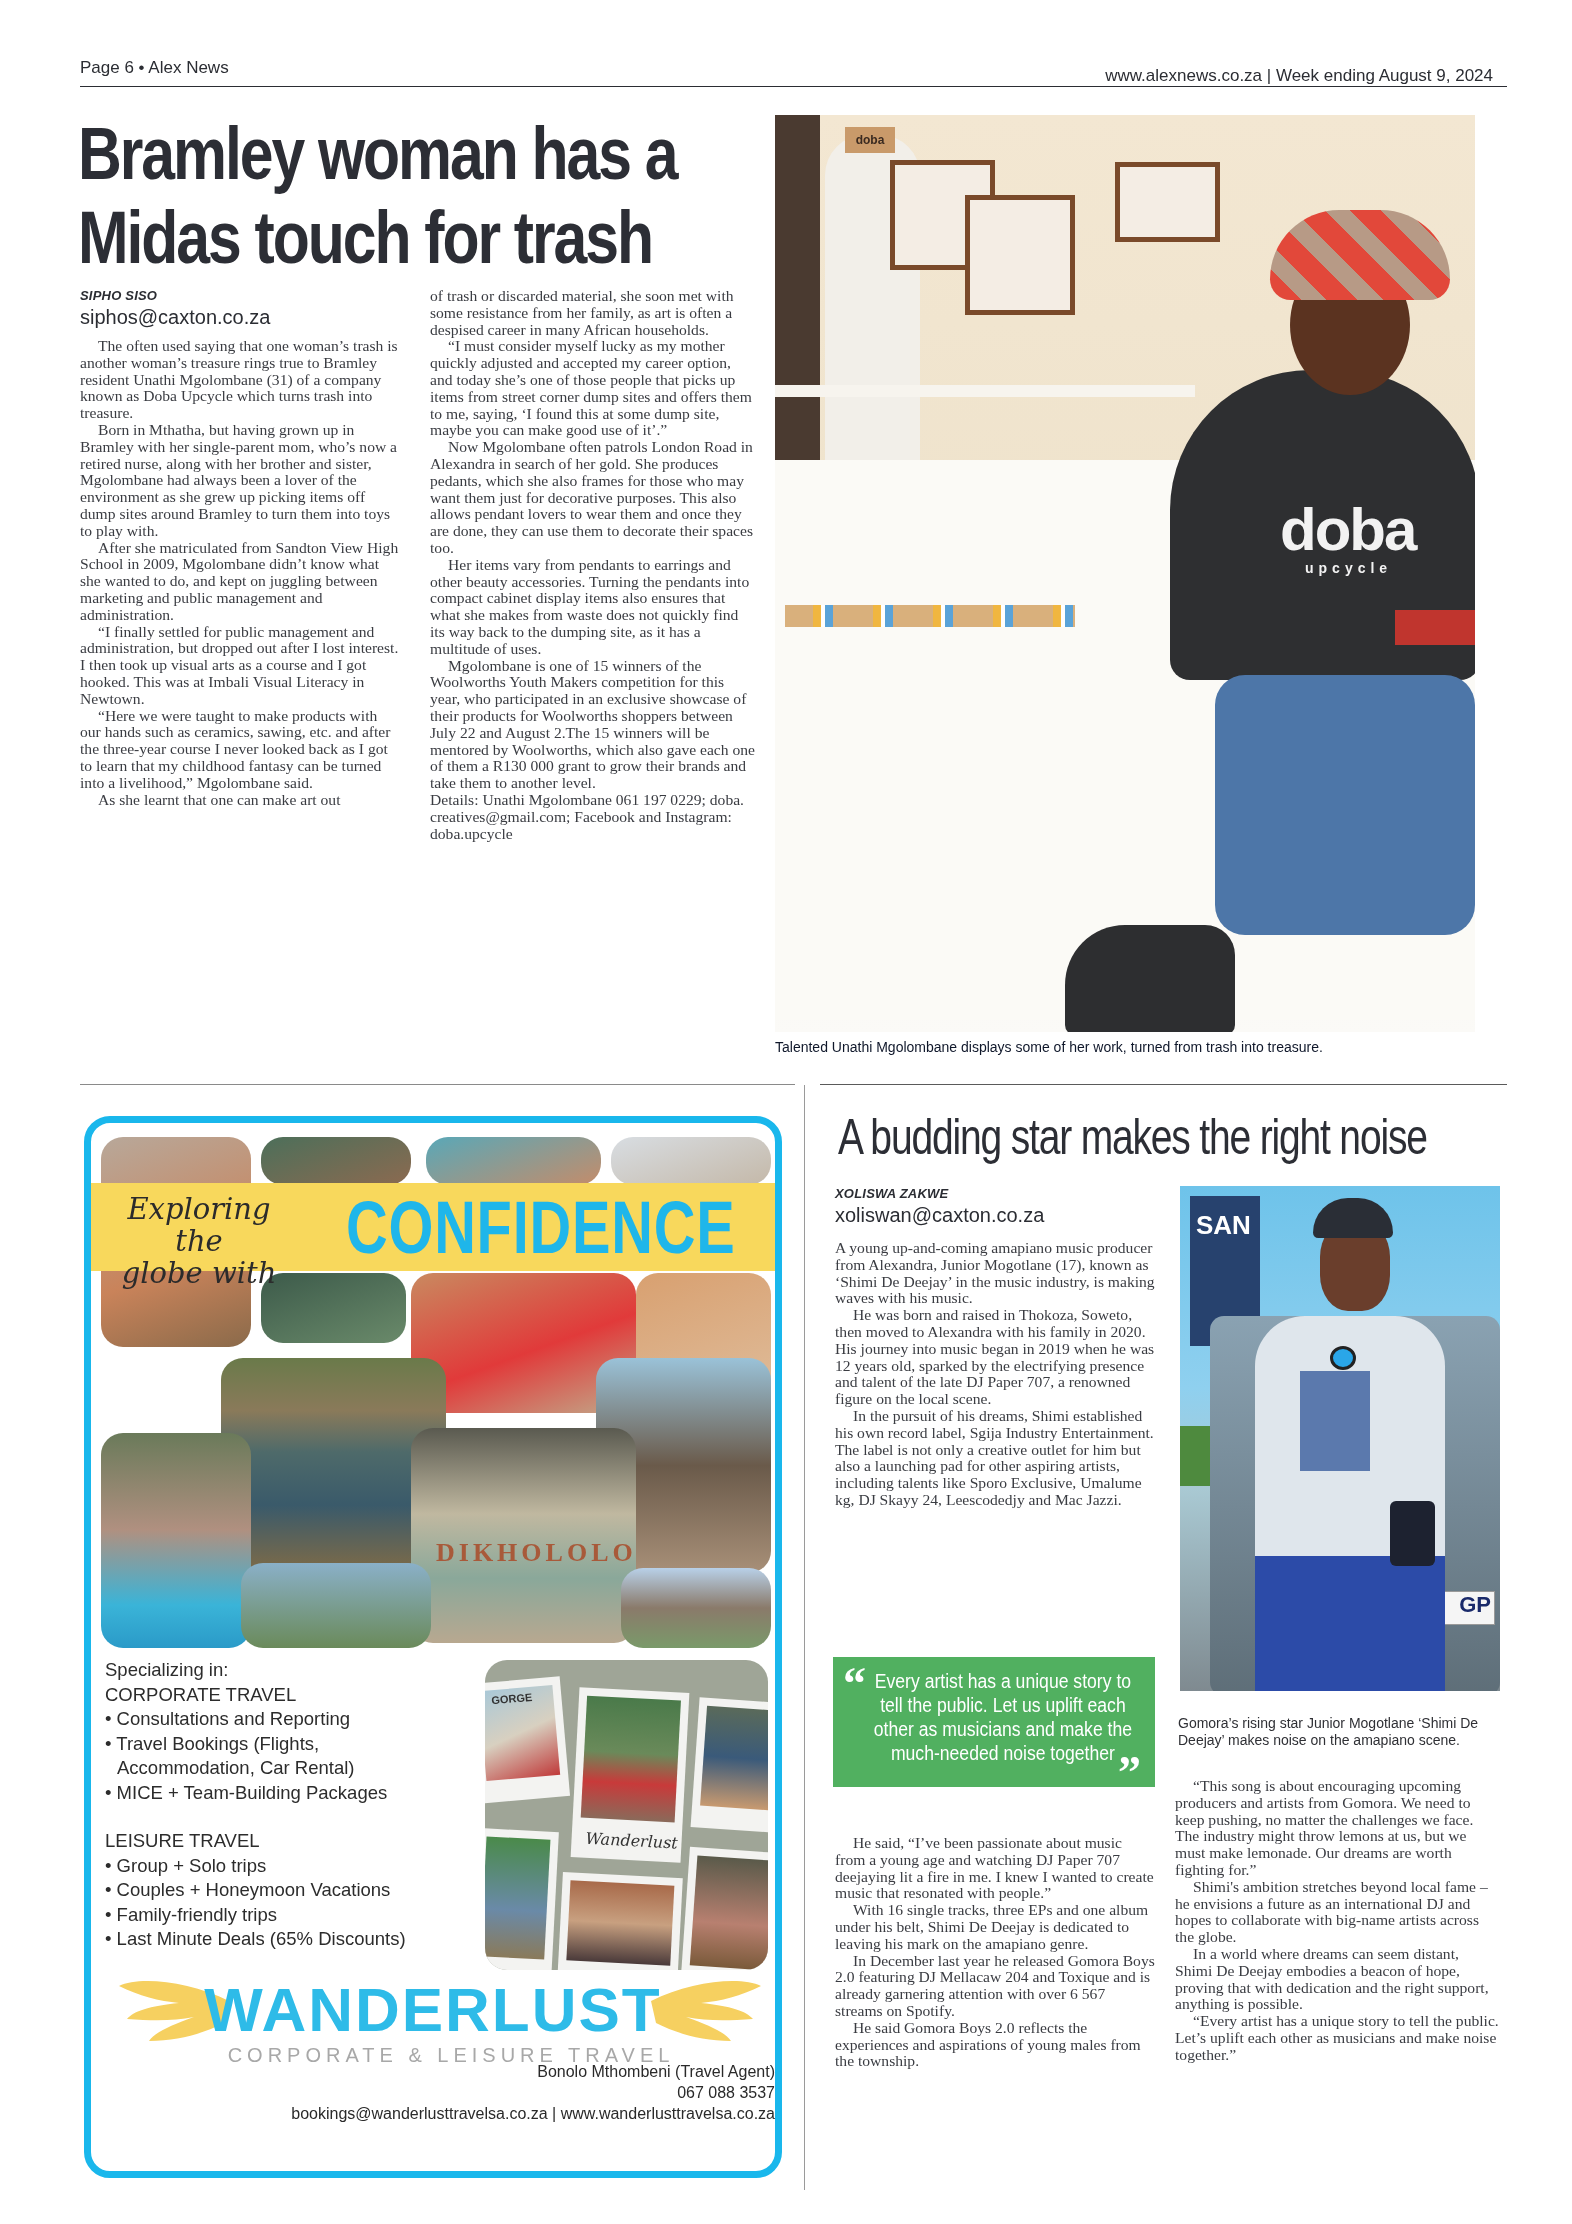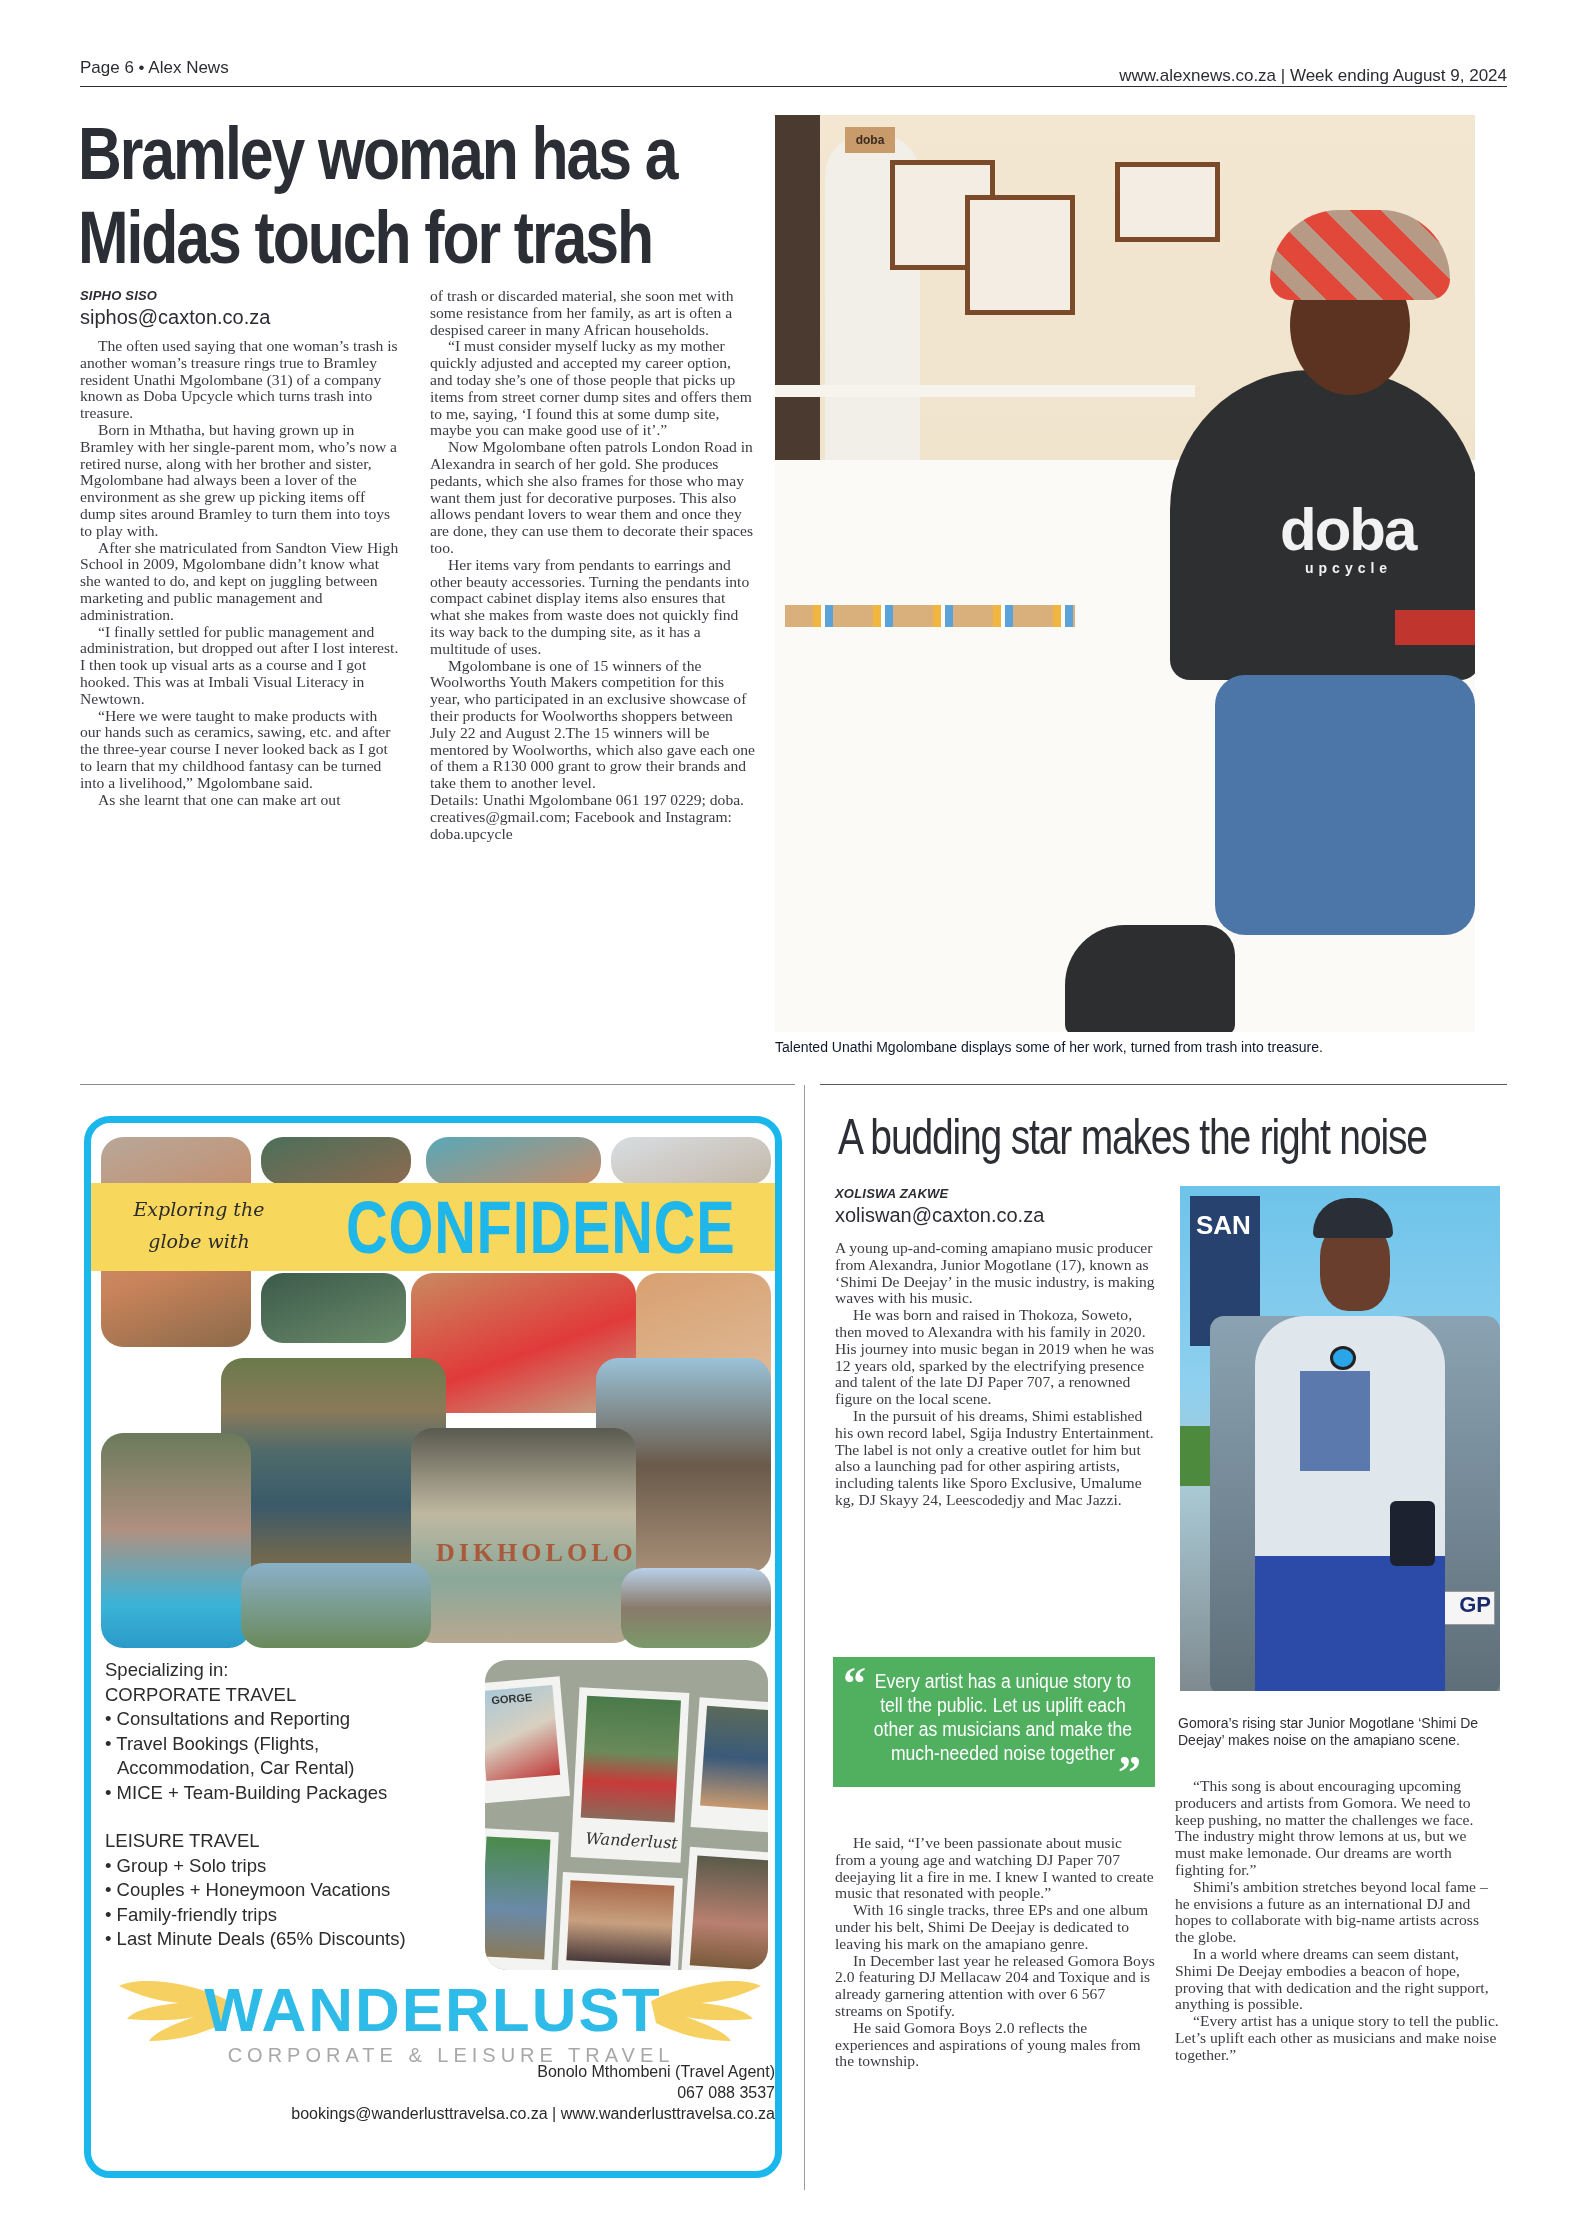--- a/index.html
+++ b/index.html
@@ -3,21 +3,21 @@
 <meta charset="utf-8">
 <style>
   html, body { margin: 0; padding: 0; background: #ffffff; }
   body { width: 1572px; height: 2224px; position: relative; overflow: hidden; color: #2b2d33; }
   .abs { position: absolute; }
   .sans { font-family: "Liberation Sans", sans-serif; }
   .serif { font-family: "Liberation Serif", serif; }
 
   
   #page-header-left { left: 80px; top: 58px; font-size: 17px; }
-  #page-header-right { right: 65px; top: 66px; font-size: 17px; }
+  #page-header-right { right: 79px; top: 66px; font-size: 17px; }
   #header-rule { left: 80px; right: 65px; top: 86px; height: 1px; background: #2b2d33; }
 
   
   .headline1 { left: 78px; top: 112px; width: 680px; font-size: 74px; font-weight: 700; line-height: 84px; letter-spacing: -2.5px; color: #2c2e35; transform: scaleX(0.82); transform-origin: left top; white-space: nowrap; }
   .byline { font-size: 13px; font-weight: 700; font-style: italic; letter-spacing: 0.2px; }
   .email { font-size: 20px; }
   .col { font-size: 15.6px; line-height: 16.8px; color: #3a3c42; text-align: left; }
   .col p { margin: 0; text-indent: 18px; }
   .col p.first { text-indent: 0; }
   .col p.noindent { text-indent: 0; }
@@ -53,21 +53,21 @@
   #pullquote .q-close { position: absolute; right: 14px; bottom: -12px; font-size: 46px; font-weight: 700; font-family: "Liberation Serif", serif; }
 
   #photo2 { left: 1180px; top: 1186px; width: 320px; height: 505px; overflow: hidden;
     background: linear-gradient(180deg, #6ec3ea 0%, #8fd0ef 40%, #a9c9d3 60%, #7f8a90 100%); }
   #photo2-caption { left: 1178px; top: 1715px; width: 320px; font-size: 14px; line-height: 17px; color: #2f3035; }
 
   
   #ad { left: 84px; top: 1116px; width: 698px; height: 1062px; border: 7px solid #19b7ec; border-radius: 26px; box-sizing: border-box; background: #fff; overflow: hidden; }
   .hex { position: absolute; border-radius: 22px; }
   #ad-banner { position: absolute; left: -7px; top: 60px; width: 706px; height: 88px; background: #f8d85c; }
-  #ad-banner .script { position: absolute; left: 30px; top: 10px; width: 170px; font-family: "DejaVu Serif", serif; font-style: italic; font-size: 19px; line-height: 32px; color: #2b2b2b; text-align: center; }
+  #ad-banner .script { position: absolute; left: 30px; top: 10px; width: 170px; font-family: "DejaVu Serif", serif; font-style: italic; font-size: 29px; line-height: 32px; color: #2b2b2b; text-align: center; }
   #ad-banner .conf { position: absolute; left: 262px; top: 2px; font-size: 74px; font-weight: 700; color: #1fb6ea; letter-spacing: 1px; transform: scaleX(0.78); transform-origin: left top; white-space: nowrap; }
   #ad-services { position: absolute; left: 14px; top: 535px; width: 330px; font-size: 18.5px; line-height: 24.5px; color: #2c2c2c; }
   #ad-services div { white-space: nowrap; }
   #ad-polaroids { position: absolute; left: 394px; top: 537px; width: 283px; height: 310px; border-radius: 22px; background: #9fa597; overflow: hidden; }
   .pol { position: absolute; background: #f3f3f1; }
   .pol .img { position: absolute; left: 8px; top: 8px; right: 8px; bottom: 22px; }
   #ad-logo { position: absolute; left: 0; top: 855px; width: 684px; text-align: center; }
   #ad-logo .brand { font-size: 62px; font-weight: 700; color: #2ebbe8; letter-spacing: 2px; line-height: 64px; }
   #ad-logo .tag { font-size: 20px; color: #a8a8a8; letter-spacing: 5px; margin-top: 2px; padding-left: 36px; }
   .wing { position: absolute; top: 858px; width: 110px; height: 80px; }

